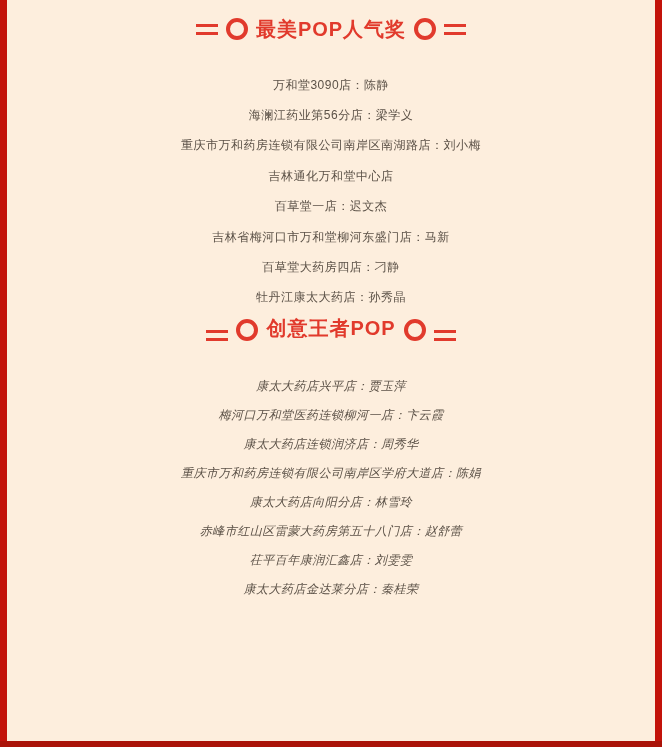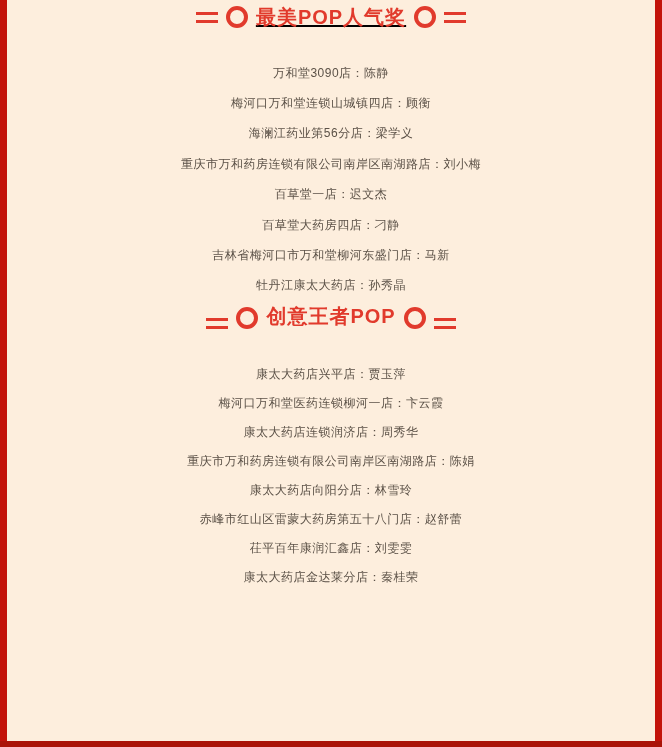--- a/index.html
+++ b/index.html
@@ -35,21 +35,21 @@
     position:relative;
     padding:0 20px;
   }
   .section-header{
     display:flex;
     align-items:center;
     justify-content:center;
     gap:8px;
     height:26px;
   }
-  .section:nth-child(1) .section-header{margin-top:4px;text-decoration:underline;}
+  .section:nth-child(1) .section-header{margin-top:16px;}
   .section:nth-child(2) .section-header{margin-top:2px;align-items:flex-end;}
   .dbl-line{
     width:22px;height:11px;
     border-top:3px solid var(--accent);
     border-bottom:3px solid var(--accent);
     box-sizing:border-box;
   }
   .ring{
     width:22px;height:22px;
     border:4px solid var(--accent);
@@ -75,63 +75,64 @@
     display:flex;
     align-items:center;
     justify-content:center;
     color:var(--text);
     font-size:12px;
     letter-spacing:0.5px;
     white-space:nowrap;
   }
   .section:nth-child(2) .award-line{
     height:29px;
+    font-style:italic;
   }
 </style>
 </head>
 <body>
 
 <div class="page">
   <div class="bar-left"></div>
   <div class="bar-right"></div>
   <div class="bar-bottom"></div>
   <div class="content" id="sections">
   <div class="section">
     <div class="section-header">
       <span class="dbl-line"></span>
       <span class="ring"></span>
       <span class="section-title">最美POP人气奖</span>
       <span class="ring"></span>
       <span class="dbl-line"></span>
     </div>
     <div class="award-list">
           <div class="award-line">万和堂3090店：陈静</div>
-          <div class="award-line">梅河口万和堂连锁山城镇四店：顾衡</div>
           <div class="award-line">海澜江药业第56分店：梁学义</div>
           <div class="award-line">重庆市万和药房连锁有限公司南岸区南湖路店：刘小梅</div>
+          <div class="award-line">吉林通化万和堂中心店</div>
           <div class="award-line">百草堂一店：迟文杰</div>
+          <div class="award-line">吉林省梅河口市万和堂柳河东盛门店：马新</div>
           <div class="award-line">百草堂大药房四店：刁静</div>
-          <div class="award-line">吉林省梅河口市万和堂柳河东盛门店：马新</div>
           <div class="award-line">牡丹江康太大药店：孙秀晶</div>
         </div>
   </div>
 
   <div class="section">
     <div class="section-header">
       <span class="dbl-line"></span>
       <span class="ring"></span>
       <span class="section-title">创意王者POP</span>
       <span class="ring"></span>
       <span class="dbl-line"></span>
     </div>
     <div class="award-list">
           <div class="award-line">康太大药店兴平店：贾玉萍</div>
           <div class="award-line">梅河口万和堂医药连锁柳河一店：卞云霞</div>
           <div class="award-line">康太大药店连锁润济店：周秀华</div>
-          <div class="award-line">重庆市万和药房连锁有限公司南岸区南湖路店：陈娟</div>
+          <div class="award-line">重庆市万和药房连锁有限公司南岸区学府大道店：陈娟</div>
           <div class="award-line">康太大药店向阳分店：林雪玲</div>
           <div class="award-line">赤峰市红山区雷蒙大药房第五十八门店：赵舒蕾</div>
           <div class="award-line">茌平百年康润汇鑫店：刘雯雯</div>
           <div class="award-line">康太大药店金达莱分店：秦桂荣</div>
         </div>
   </div>
 </div>
 </div>
 
 </body></html>

